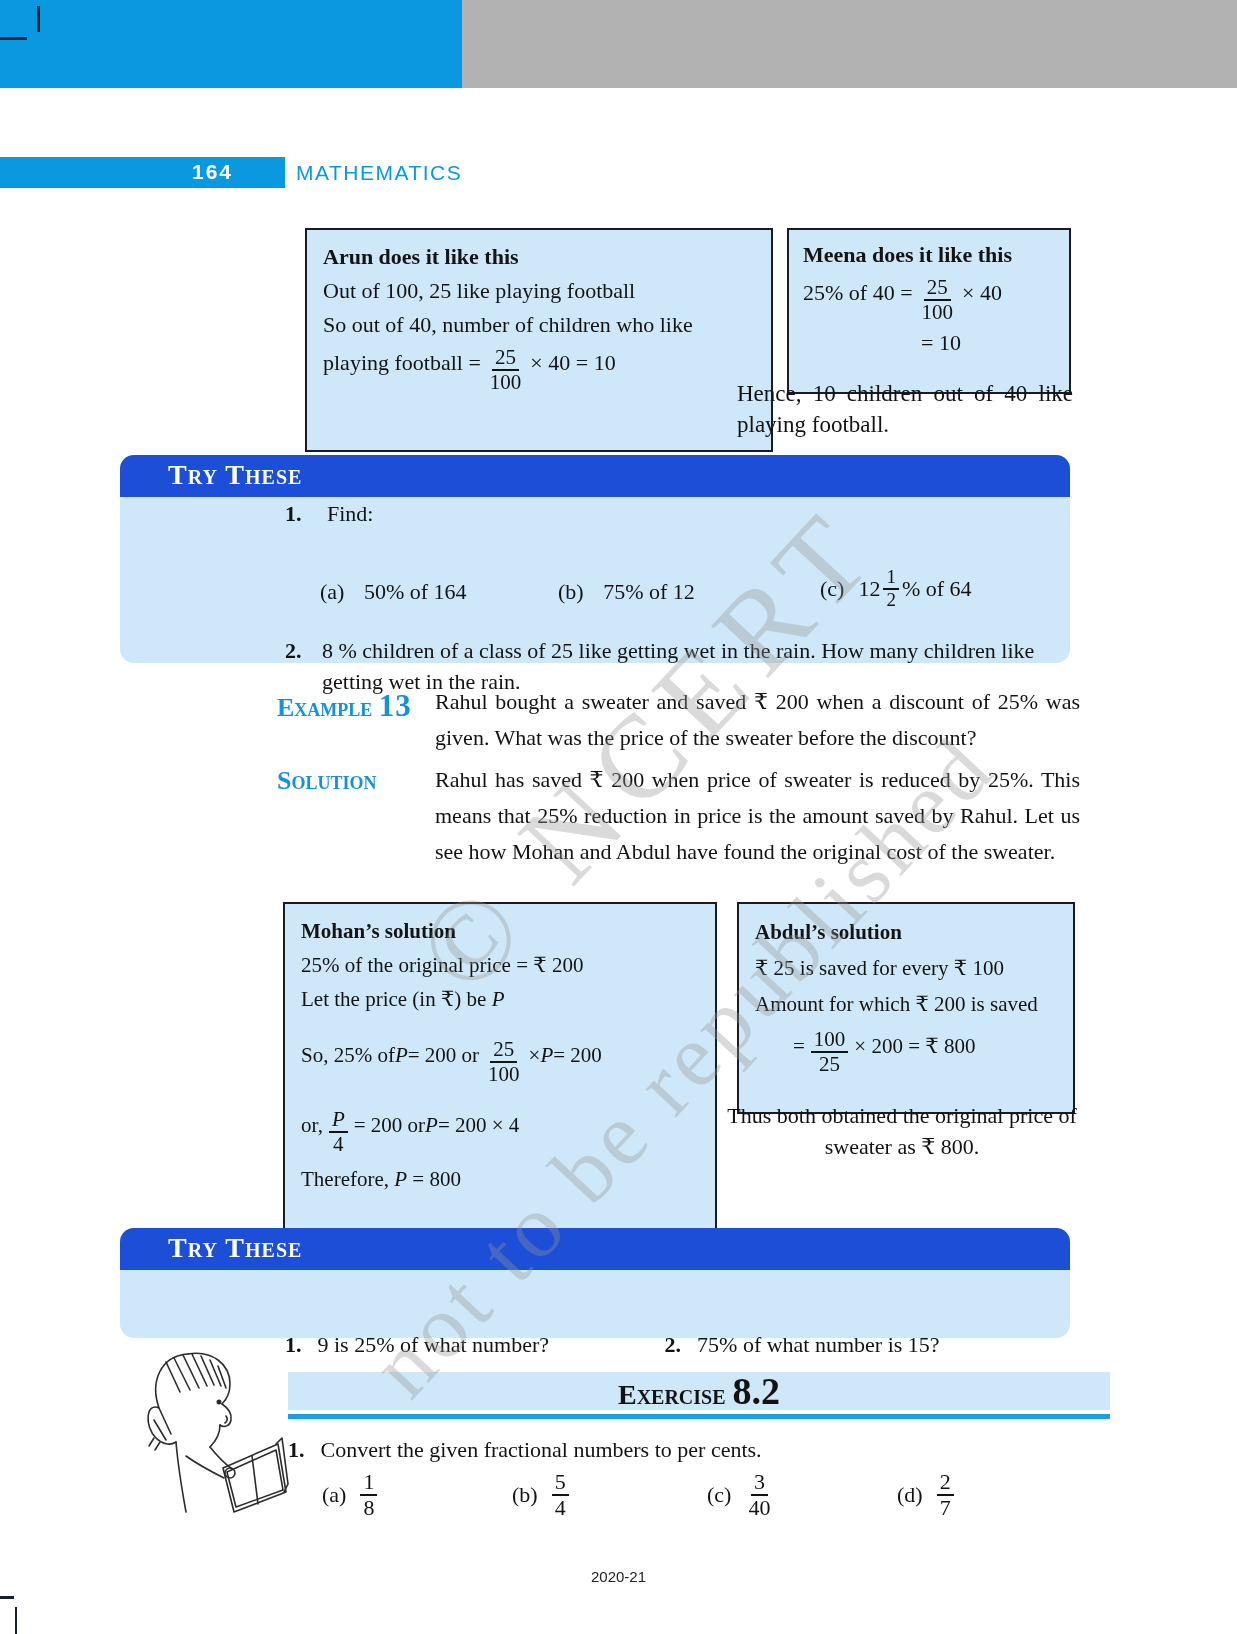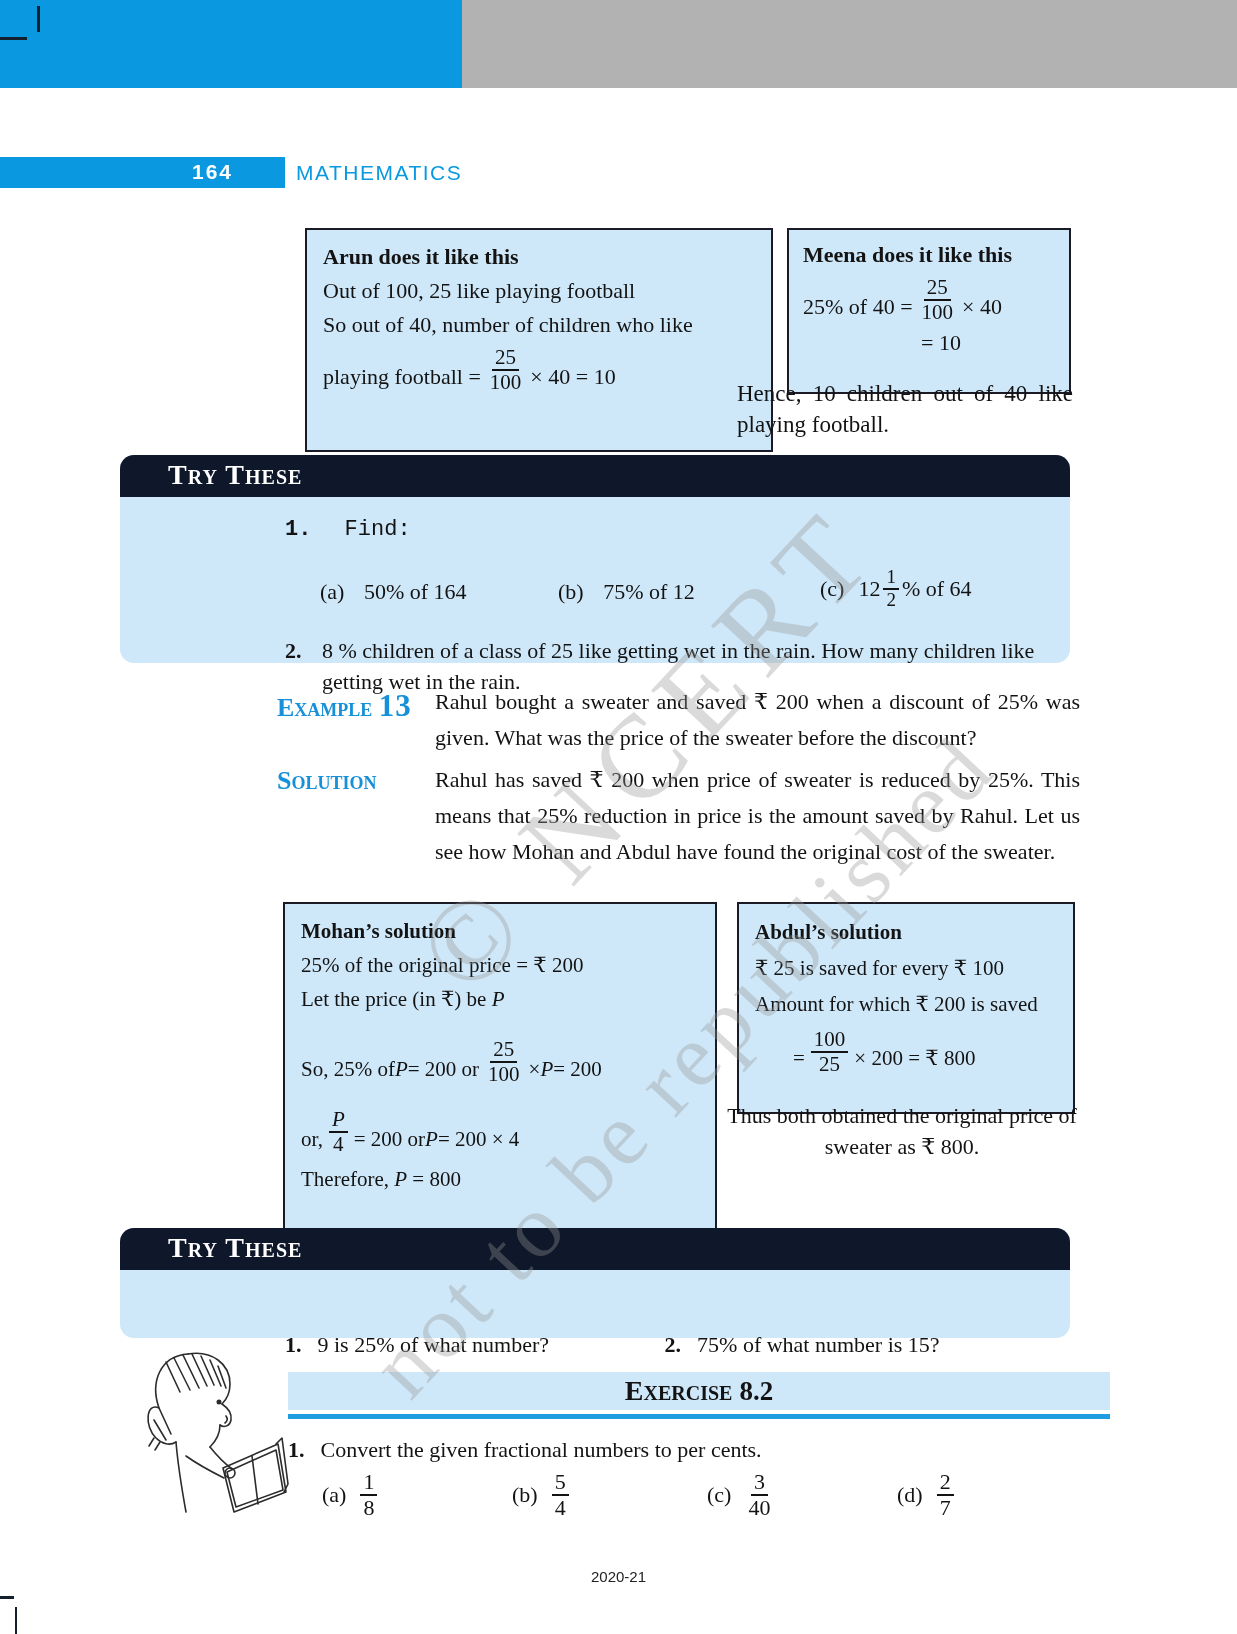--- a/index.html
+++ b/index.html
@@ -20,43 +20,43 @@
   
   .runner-bar{position:absolute;left:0;top:157px;width:285px;height:31px;background:#0a99e0;}
   .runner-num{position:absolute;right:52px;top:3px;color:#ffffff;
       font-family:"Liberation Sans","DejaVu Sans",sans-serif;font-size:21px;font-weight:bold;letter-spacing:2px;}
   .runner-subject{position:absolute;left:296px;top:161px;color:#0a99e0;
       font-family:"Liberation Sans","DejaVu Sans",sans-serif;font-size:21px;letter-spacing:1.5px;}
 
   
   .mbox{position:absolute;background:#cfe8f9;border:2px solid #1b1b26;padding:10px 16px;font-size:22px;line-height:34px;}
   .mbox .box-title{font-weight:bold;}
-  .formula-row{display:flex;align-items:flex-end;margin-top:4px;}
+  .formula-row{display:flex;align-items:flex-start;margin-top:4px;}
   .frac{display:inline-flex;flex-direction:column;align-items:center;line-height:1.1;
         font-size:21px;margin:0 6px;vertical-align:middle;}
   .frac .num{border-bottom:2px solid #131313;padding:0 3px;}
   .frac .den{padding:0 3px;}
   .var{font-style:italic;}
 
   .arun-box{left:305px;top:228px;width:432px;height:200px;}
   .meena-box{left:787px;top:228px;width:252px;height:146px;padding:8px 14px;}
   .meena-result{margin-top:2px;padding-left:118px;}
 
   .hence{position:absolute;left:737px;top:378px;width:336px;font-size:23px;line-height:31px;text-align:justify;}
 
   
   .tt{position:absolute;background:#cfe8f9;border-radius:14px;}
-  .tt-header{background:#0f172a;border-radius:14px 14px 0 0;color:#ffffff;
+  .tt-header{background:#1d4ed8;border-radius:14px 14px 0 0;color:#ffffff;
       font-variant:small-caps;font-weight:bold;font-size:28px;padding:4px 0 6px 48px;letter-spacing:1px;}
   .tt1{left:120px;top:455px;width:950px;height:208px;}
   .tt2{left:120px;top:1228px;width:950px;height:110px;}
   .tt-body{position:relative;font-size:22px;}
   .it-no{font-weight:bold;}
 
-  .tt1 .row-find{position:absolute;left:165px;top:20px;font-family:Liberation Mono, monospace;}
+  .tt1 .row-find{position:absolute;left:165px;top:4px;}
   .tt1 .row-find .find-label{margin-left:20px;}
   .tt1 .sub-a{position:absolute;left:200px;top:82px;}
   .tt1 .sub-b{position:absolute;left:438px;top:82px;}
   .tt1 .sub-c{position:absolute;left:700px;top:70px;display:inline-flex;align-items:center;}
   .tt1 .sub-c .frac{font-size:19px;margin:0 3px;}
   .sub-label{margin-right:14px;}
   .tt1 .row-item2{position:absolute;left:165px;top:138px;width:790px;line-height:31px;}
   .tt1 .row-item2 .it-no{position:absolute;left:0;}
   .tt1 .row-item2 .it-text{display:block;margin-left:37px;}
 
@@ -81,21 +81,21 @@
   .thus{position:absolute;left:722px;top:1100px;width:360px;font-size:22px;line-height:31px;text-align:center;}
 
   
   .girl{position:absolute;left:126px;top:1346px;}
   .boy{position:absolute;left:150px;top:500px;}
   .illus{stroke:#2c2c2c;fill:none;stroke-width:1.6;stroke-linecap:round;stroke-linejoin:round;}
 
   .exercise-bar{position:absolute;left:288px;top:1372px;width:822px;height:38px;background:#cfe8f9;
       display:flex;align-items:center;justify-content:center;}
   .exercise-title{font-variant:small-caps;font-weight:bold;font-size:28px;color:#131313;}
-  .exercise-title .exnum{font-size:27px;font-family:Liberation Serif, serif;}
+  .exercise-title .exnum{font-size:38px;font-family:Liberation Serif, serif;}
   .exercise-rule{position:absolute;left:288px;top:1414px;width:822px;height:5px;background:#1e9de0;}
   .ex-item{position:absolute;left:288px;top:1437px;font-size:22px;}
   .ex-item .it-no{margin-right:16px;}
   .frac-row{position:absolute;left:288px;top:1462px;width:825px;height:72px;font-size:22px;}
   .frac-group{position:absolute;display:inline-flex;align-items:center;}
   .frac-group .frac{font-size:22px;margin-left:14px;}
   .fg-a{left:34px;top:8px;}
   .fg-b{left:224px;top:8px;}
   .fg-c{left:419px;top:8px;}
   .fg-d{left:609px;top:8px;}

